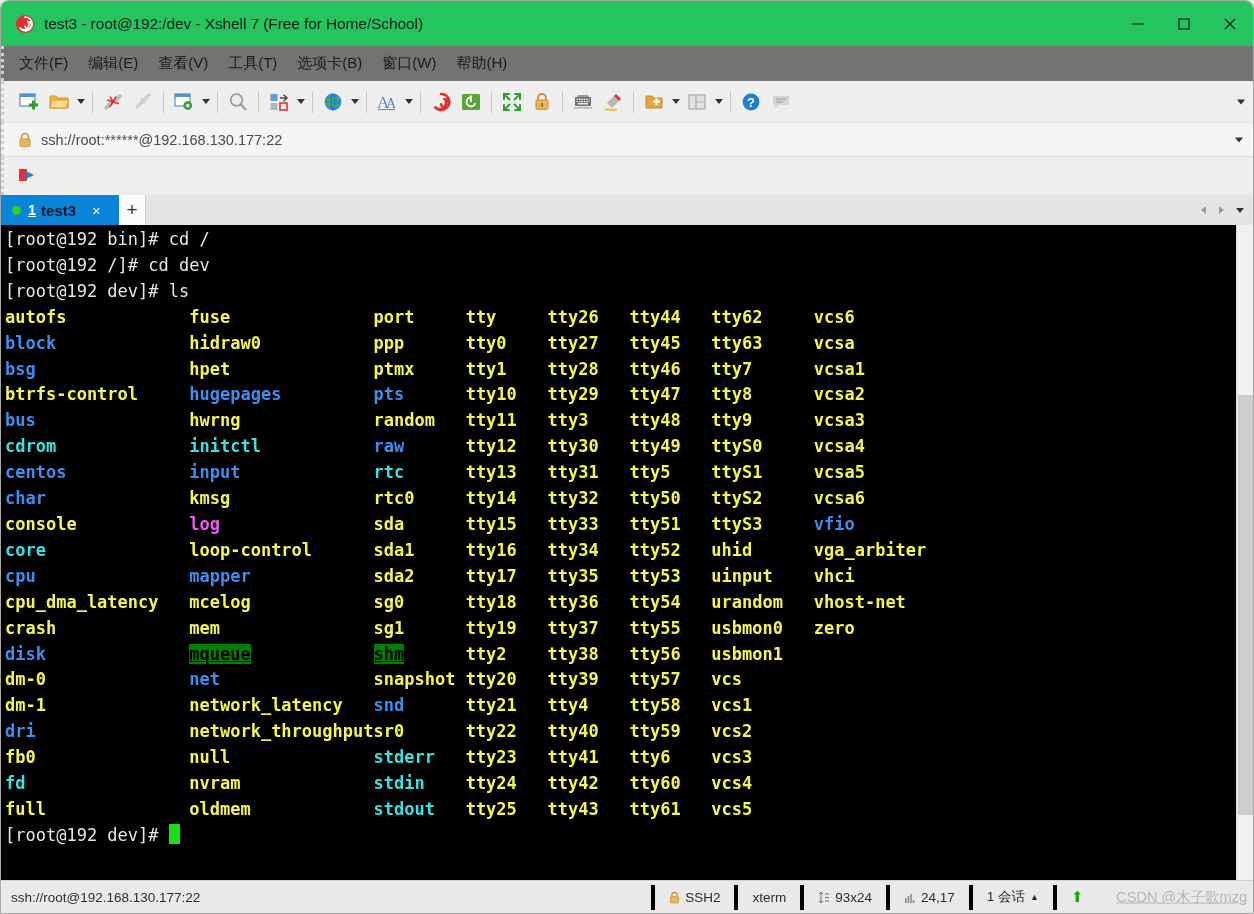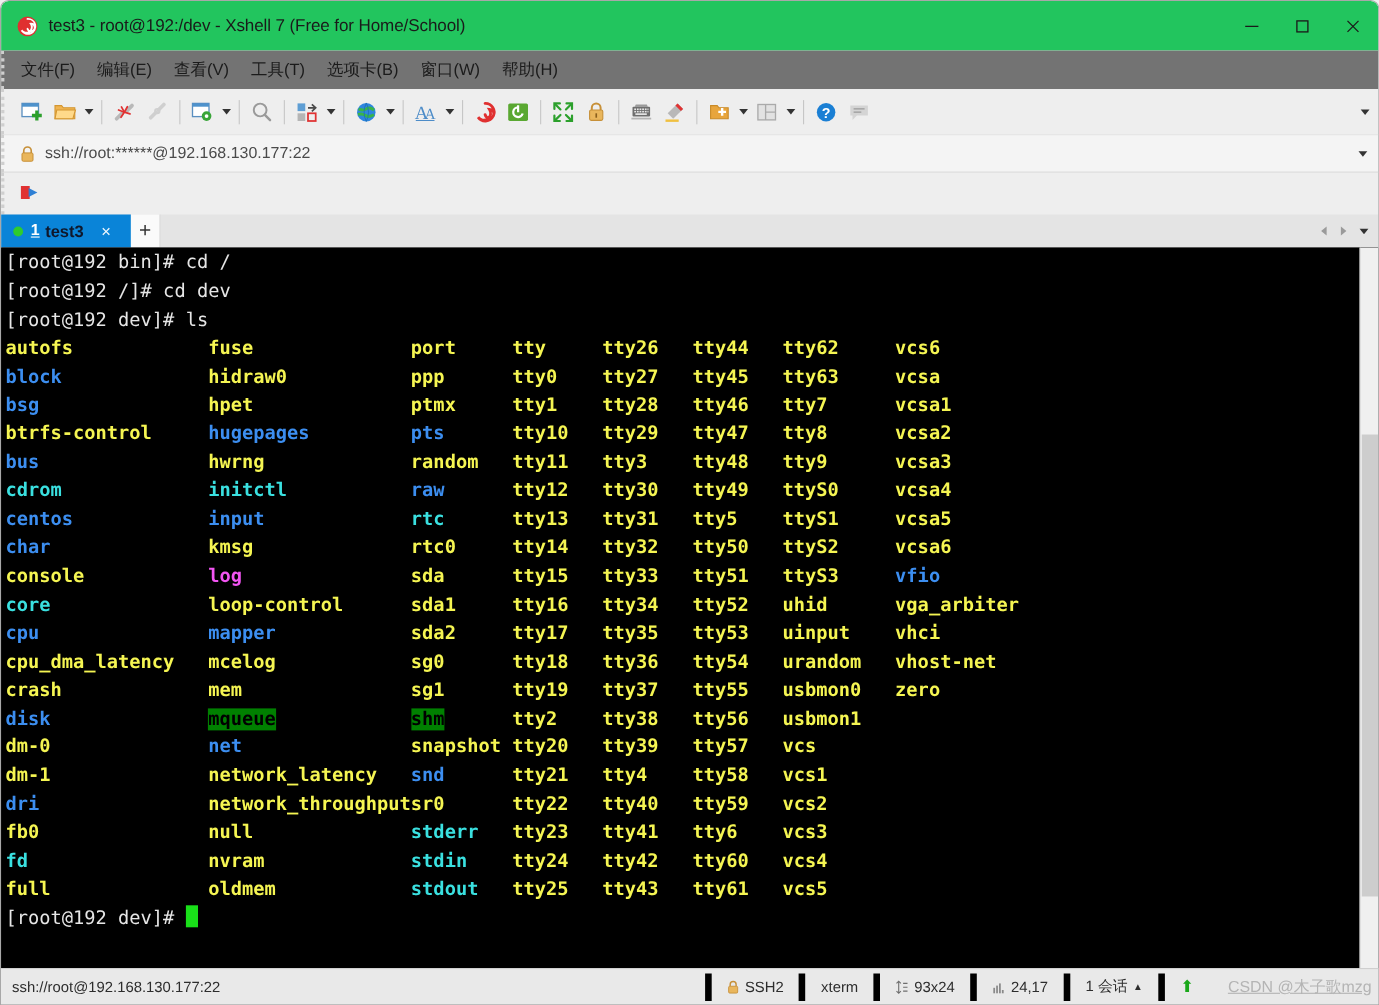--- a/index.html
+++ b/index.html
@@ -175,21 +175,21 @@
     padding: 2px 0 0 4px;
     overflow: hidden;
     white-space: pre;
     letter-spacing: 0px;
   }
   .t-white { color: #e6e6e6; }
   .t-yellow { color: #f5f552; font-weight: bold; }
   .t-blue { color: #3c8ef0; font-weight: bold; }
   .t-cyan { color: #3ae0e0; font-weight: bold; }
   .t-magenta { color: #f255f2; font-weight: bold; }
-  .t-greenbg { background: #008000; color: #000000; font-weight: bold; }
+  .t-greenbg { background: #008000; color: #000000; font-weight: bold; text-decoration: underline; }
   .cursor {
     display: inline-block; width: 11px; height: 20px;
     background: #19e019; vertical-align: -3px;
   }
   .term-scrollbar {
     width: 17px; flex: 0 0 17px; background: #f0f0f0;
     border-left: 1px solid #d8d8d8;
     display: flex; flex-direction: column; align-items: center;
   }
   .sb-thumb {
@@ -202,21 +202,21 @@
     background: #e9e9e9;
     display: flex; align-items: center;
     border-top: 1px solid #cfcfcf;
     font-size: 13.5px; color: #2d2d2d;
     position: relative;
   }
   .st-left { padding-left: 10px; white-space: nowrap; }
   .st-cell {
     display: flex; align-items: center; gap: 5px;
     padding: 0 14px; height: 25px; white-space: nowrap;
-    border-left: 6px solid #000000;
+    border-left: 4px solid #000000;
   }
   .st-spacer { flex: 1 1 auto; }
   .st-up-arrow { color: #1aa81a; font-size: 15px; }
   .watermark {
     position: absolute; right: 6px; top: 50%;
     transform: translateY(-50%);
     font-size: 14.5px; color: #b4b4b4;
     white-space: nowrap; pointer-events: none;
     display: flex; align-items: center; gap: 2px; text-decoration: underline;
   }

